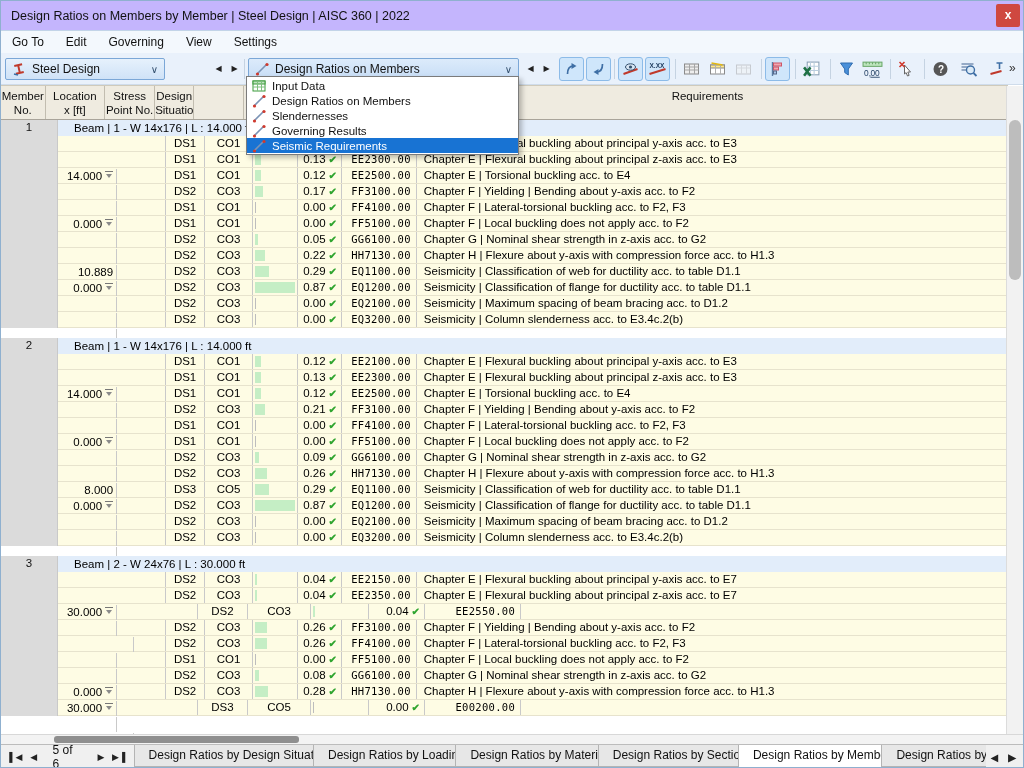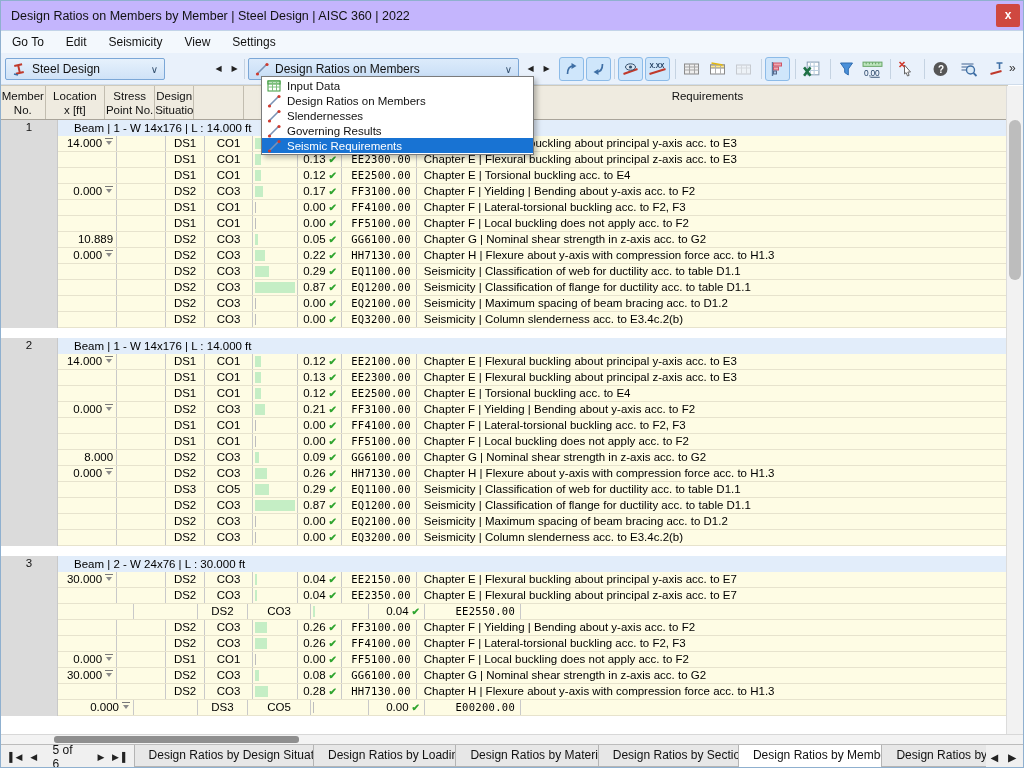--- a/index.html
+++ b/index.html
@@ -49,21 +49,21 @@
   .tbody{position:absolute;left:0;top:119px;width:1007px;height:614px;overflow:hidden;background:#fff;}
   .group{display:flex;}
   .mem-col{width:57px;background:#dbdbdb;border-right:1px solid #c9c9c9;text-align:center;
     font-size:11.5px;color:#111;padding-top:1px;}
   .group-content{width:950px;}
   .group-header{height:16px;background:#e2edfa;font-size:11.5px;line-height:16px;
     padding-left:16px;color:#000;white-space:nowrap;overflow:hidden;}
   .trow{display:flex;height:16px;background:#fefce4;border-bottom:1px solid #e7e3cd;}
   .td{border-right:1px solid #c9c9c9;font-size:11.5px;line-height:14px;height:15px;
     white-space:nowrap;overflow:hidden;color:#000;}
-  .td.c-loc{text-align:right;padding-right:3px;}
+  .td.c-loc{text-align:right;padding-right:3px;margin-top:33px;}
   .td.c-ds,.td.c-co{text-align:center;}
   .td.c-ratio{text-align:right;padding-right:4px;}
   .td.c-code{text-align:right;padding-right:5px;font-family:"DejaVu Sans Mono",monospace;
     font-size:10.5px;letter-spacing:.3px;line-height:15px;}
   .td.c-desc{padding-left:7px;}
   .maxmark{display:inline-block;width:8px;height:8px;border-top:1px solid #777;position:relative;
     margin-left:3px;vertical-align:1px;}
   .maxmark::after{content:"";position:absolute;left:1px;top:2px;border-left:3px solid transparent;
     border-right:3px solid transparent;border-top:4px solid #8a8a8a;}
   .ckmark{color:#2fa52f;font-size:10px;font-weight:bold;margin-left:3px;}
@@ -85,38 +85,38 @@
   .pn-btn{width:18px;text-align:center;font-size:9px;cursor:pointer;color:#222;}
   .pn-label{padding:0 10px;}
   .tab{height:22px;line-height:21px;font-size:12px;color:#111;padding:0 14px;background:#e7e7e7;
     border:1px solid #b4b4b4;border-top:none;margin-right:-1px;white-space:nowrap;overflow:hidden;cursor:pointer;}
   .tab.active{background:#fff;height:24px;border-bottom:1px solid #fff;}
   .tabscroll{margin-left:auto;display:flex;align-items:center;height:24px;padding-right:4px;}
   .tabscroll span{font-size:10px;padding:0 5px;cursor:pointer;color:#222;}
 
   
   .dropdown{position:absolute;left:245px;top:75px;width:273px;background:#fff;border:1px solid #7b7b7b;
-    box-shadow:3px 3px 5px rgba(0,0,0,.25);z-index:50;padding:1px 0;margin-left:15px;}
+    box-shadow:3px 3px 5px rgba(0,0,0,.25);z-index:50;padding:1px 0;}
   .dd-item{height:15px;display:flex;align-items:center;font-size:11.5px;color:#111;padding-left:4px;cursor:pointer;}
   .dd-item .dicon{width:16px;margin-right:5px;display:inline-flex;justify-content:center;}
   .dd-item.selected{background:#1873d3;color:#fff;}
 
   svg{display:block;}
 </style>
 </head>
 <body>
 
 <div class="window">
 
   <div class="titlebar">
     <span class="title">Design Ratios on Members by Member | Steel Design | AISC 360 | 2022</span>
     <div class="close-btn">x</div>
   </div>
 
-  <div class="menubar"><span class="mitem">Go To</span><span class="mitem">Edit</span><span class="mitem">Seismicity</span><span class="mitem">View</span><span class="mitem">Settings</span></div>
+  <div class="menubar"><span class="mitem">Go To</span><span class="mitem">Edit</span><span class="mitem">Governing</span><span class="mitem">View</span><span class="mitem">Settings</span></div>
 
   <div class="toolbar">
     <div class="combo" style="left:4px;width:160px;">
       <span class="cicon">
         <svg width="14" height="14" viewBox="0 0 14 14">
             <g transform="rotate(-12 7 7)">
               <path d="M3 3 H11 M7 3 V11 M3 11 H11" stroke="#c03a2b" stroke-width="2" fill="none"></path>
             </g>
             <path d="M2 12 L6 13" stroke="#3a6ea5" stroke-width="1.5"></path>
           </svg>

